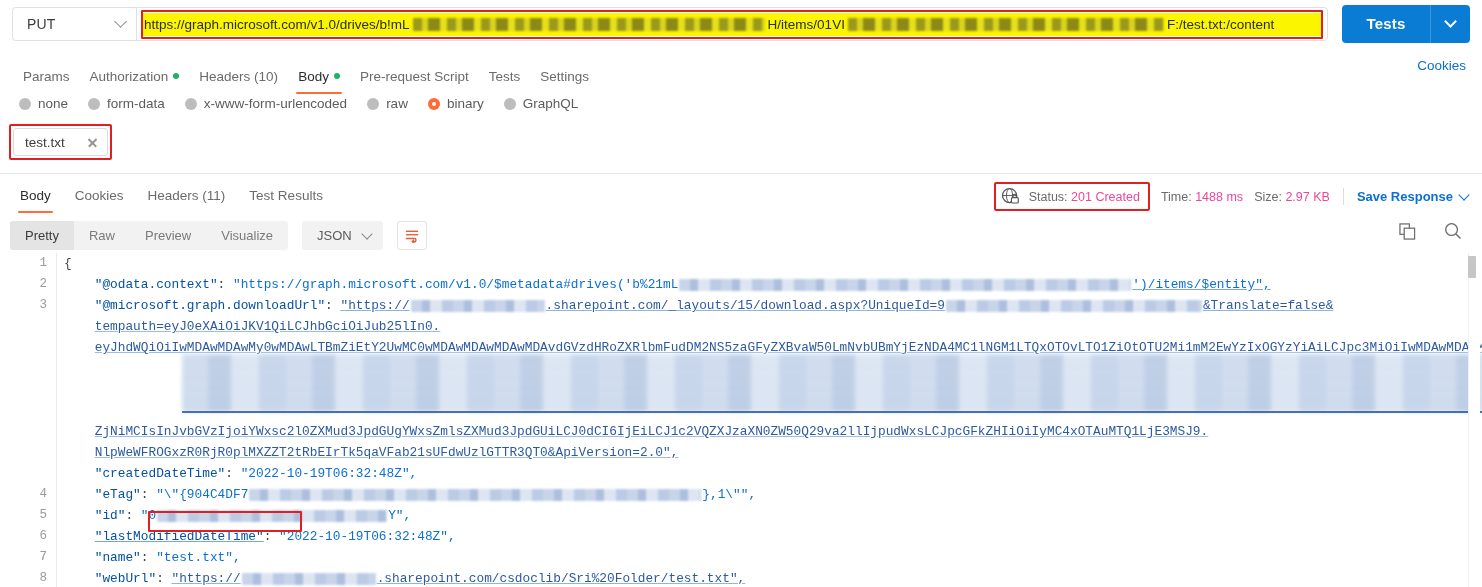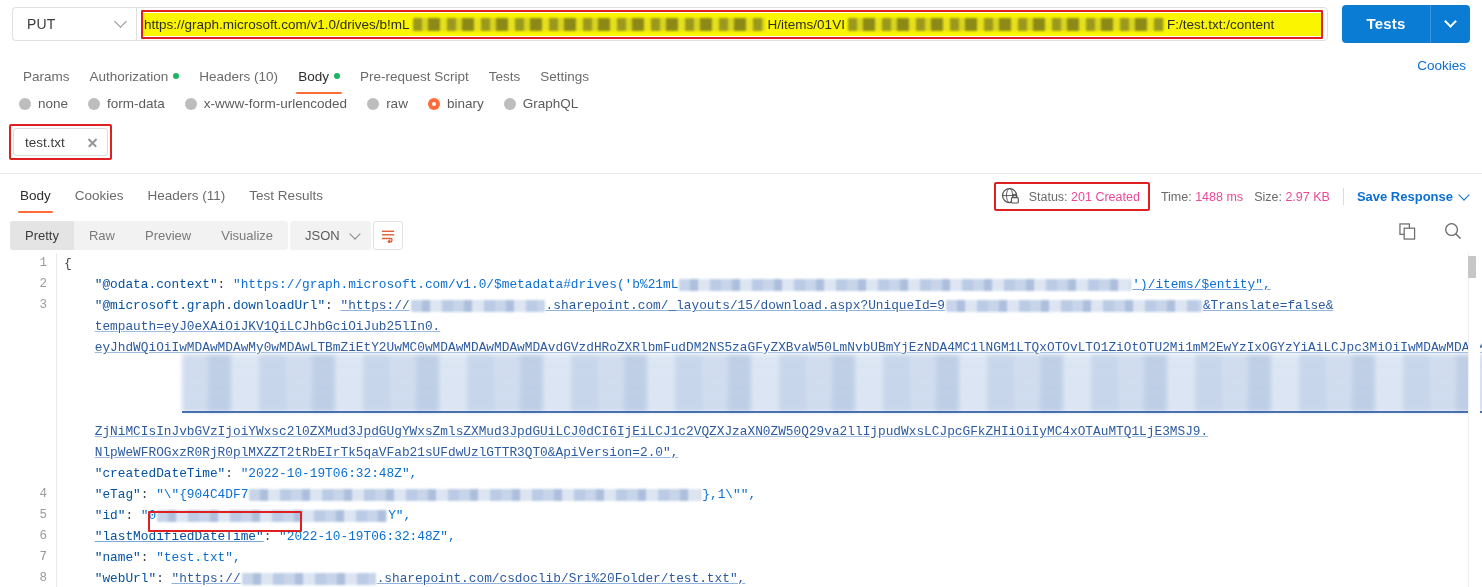--- a/index.html
+++ b/index.html
@@ -121,21 +121,21 @@
   .resp-meta { position:absolute; right:14px; top:182px; display:flex; align-items:center; gap:0px; }
   .status-red { border:2px solid #e02020; border-radius:2px; padding: 3px 8px 3px 5px; display:flex; align-items:center; gap:9px; }
   .meta-text { font-size:12.5px; color:#6b6b6b; white-space:nowrap; }
   .meta-val-green { color:#ec4899; }
   .meta-sep { width:1px; height:17px; background:#dcdcdc; margin: 0 13px; }
   .save-resp { font-size:13px; color:#0b6fd4; font-weight:700; cursor:pointer; display:flex; align-items:center; gap:7px; }
   .save-caret { width:8px; height:8px; border-right:1.6px solid #0b6fd4; border-bottom:1.6px solid #0b6fd4; transform:rotate(45deg); margin-top:-4px; }
   .meta-pad { padding: 0 11px; }
 
   
-  .fmt-toolbar { position:absolute; left:10px; top:221px; display:flex; align-items:center; gap:2px; }
+  .fmt-toolbar { position:absolute; left:10px; top:221px; display:flex; align-items:center; gap:14px; }
   .seg-group { display:flex; background:#f2f2f2; border-radius:3px; overflow:hidden; height:29px; }
   .seg { font-size:13px; color:#7a7a7a; padding: 0 15px; display:flex; align-items:center; cursor:pointer; }
   .seg.active { background:#e4e4e4; color:#3c3c3c; }
   .json-select {
     height:29px; background:#f2f2f2; border-radius:3px; display:flex; align-items:center; gap:11px;
     padding: 0 12px 0 15px; cursor:pointer;
   }
   .json-select span { font-size:13px; color:#5a5a5a; }
   .jcaret { width:8px;height:8px;border-right:1.6px solid #8a8a8a;border-bottom:1.6px solid #8a8a8a;transform:rotate(45deg);margin-top:-4px; }
   .wrap-btn {

